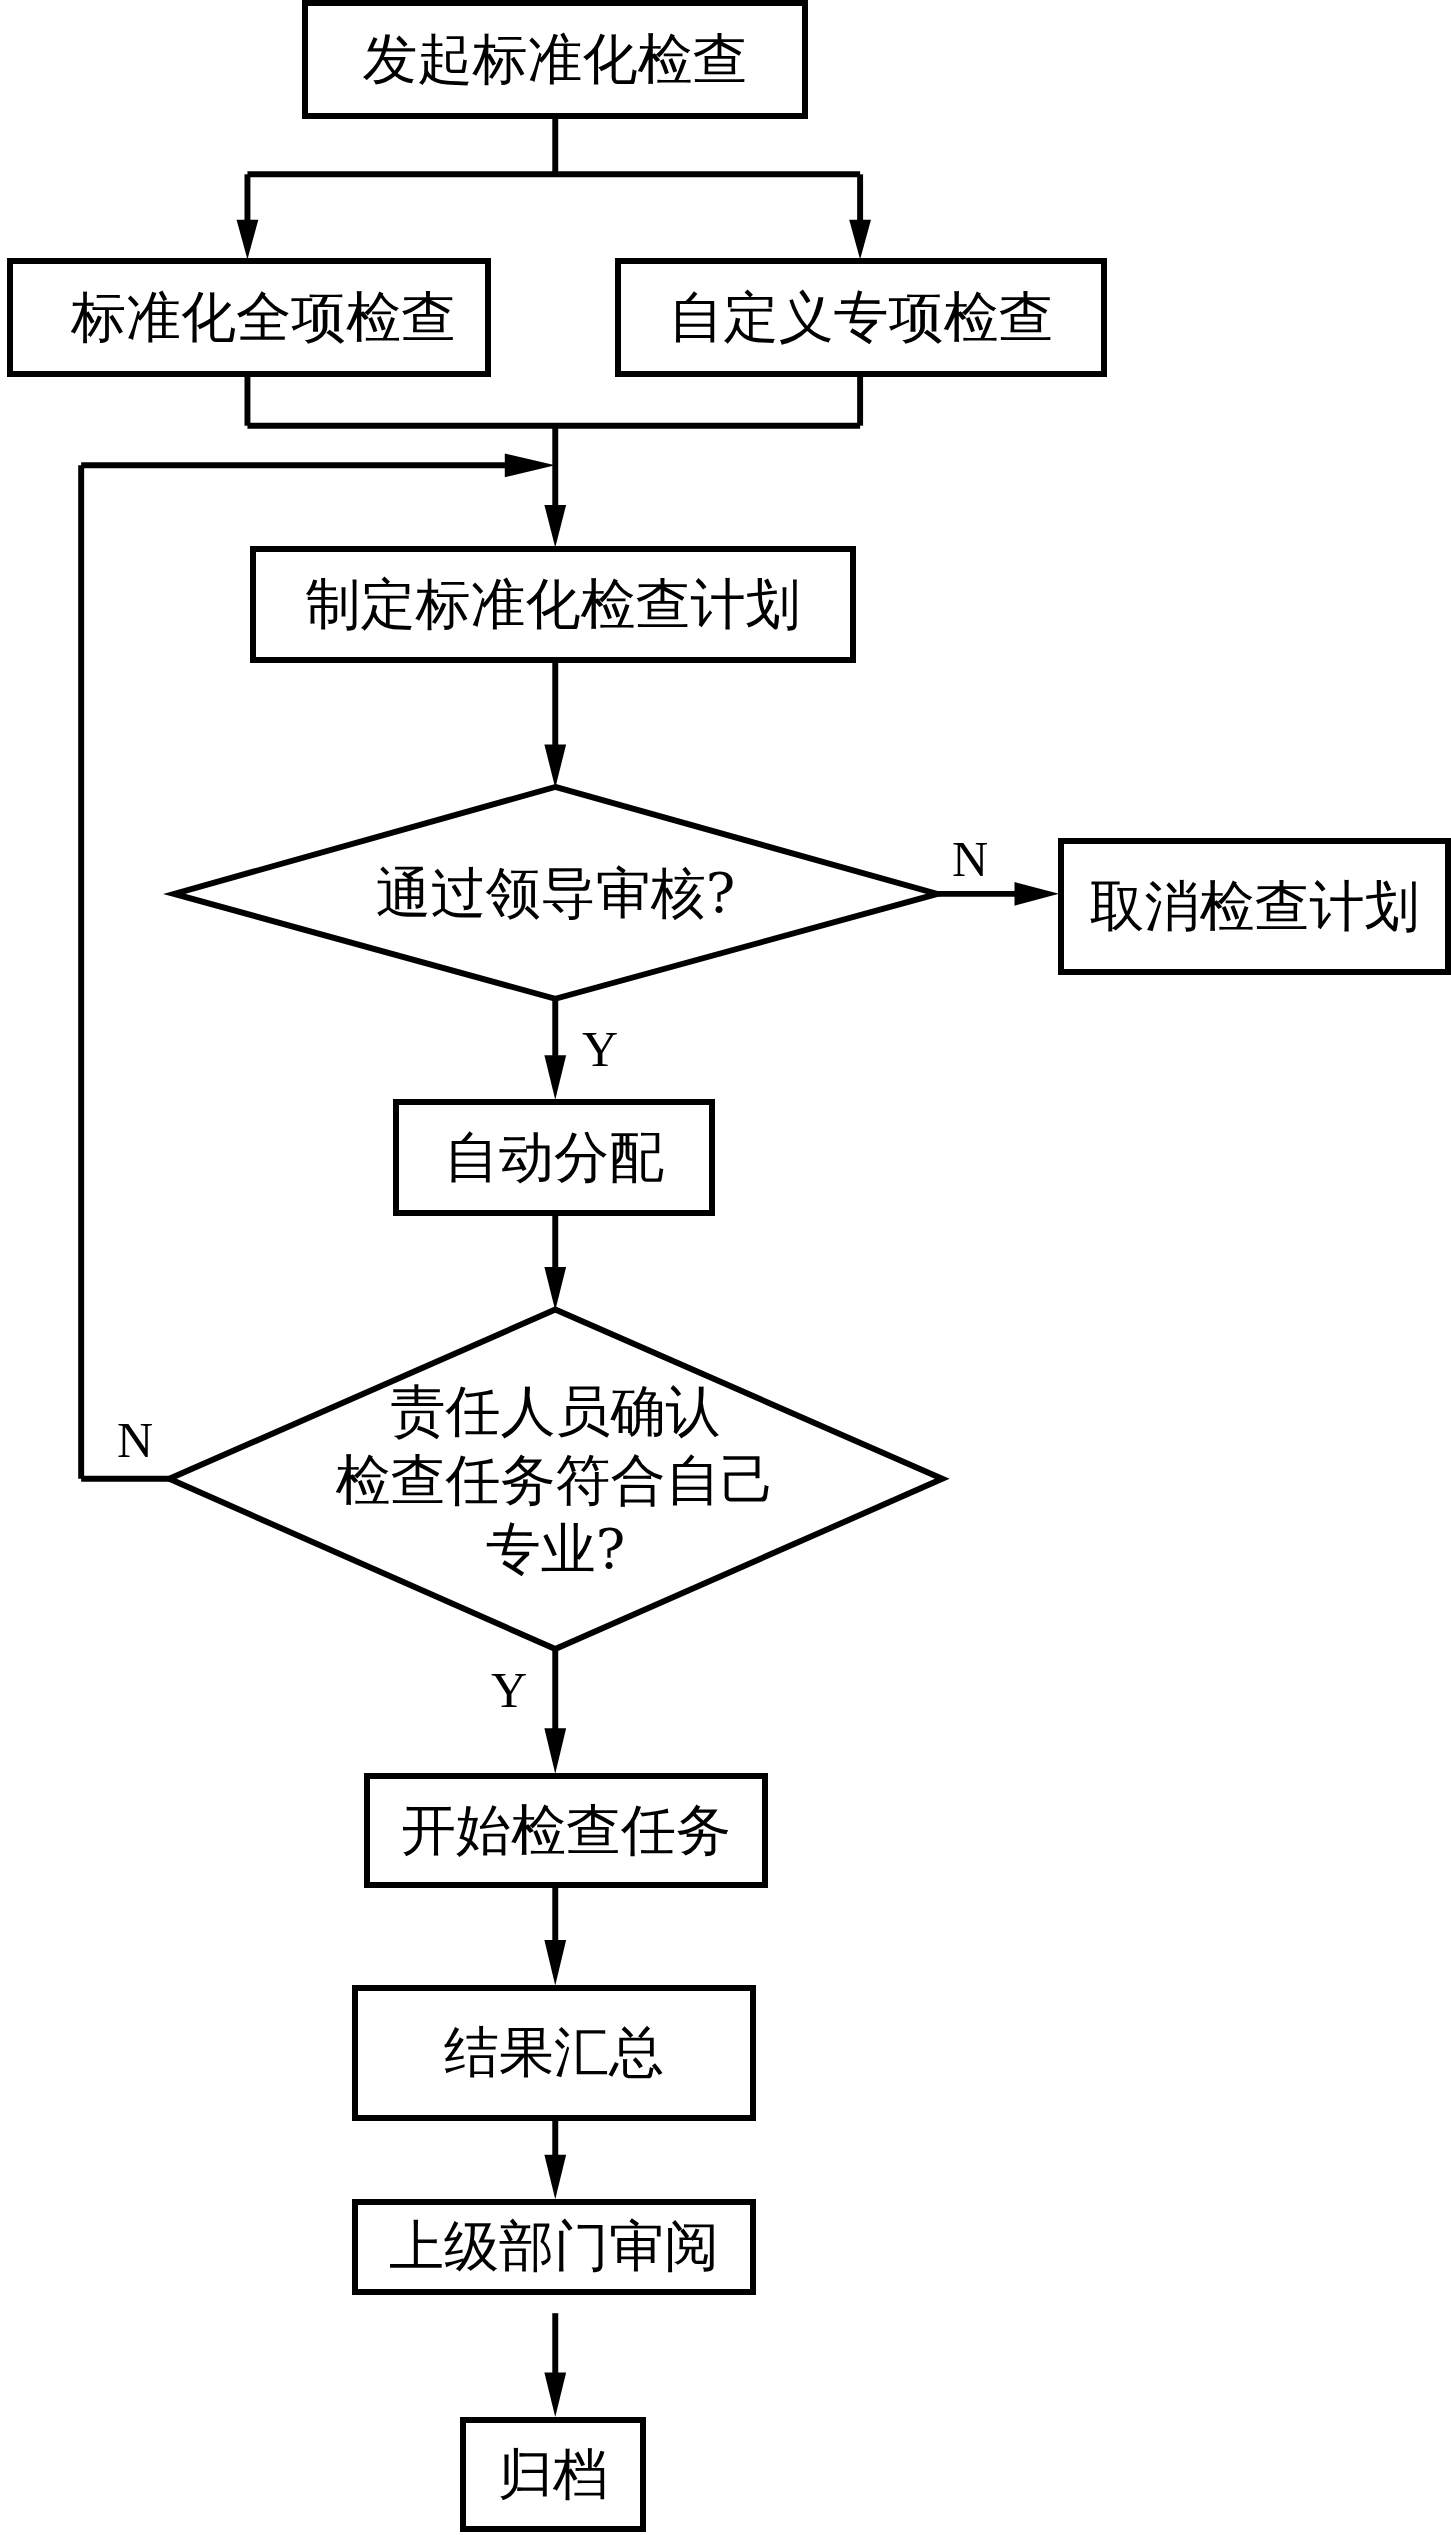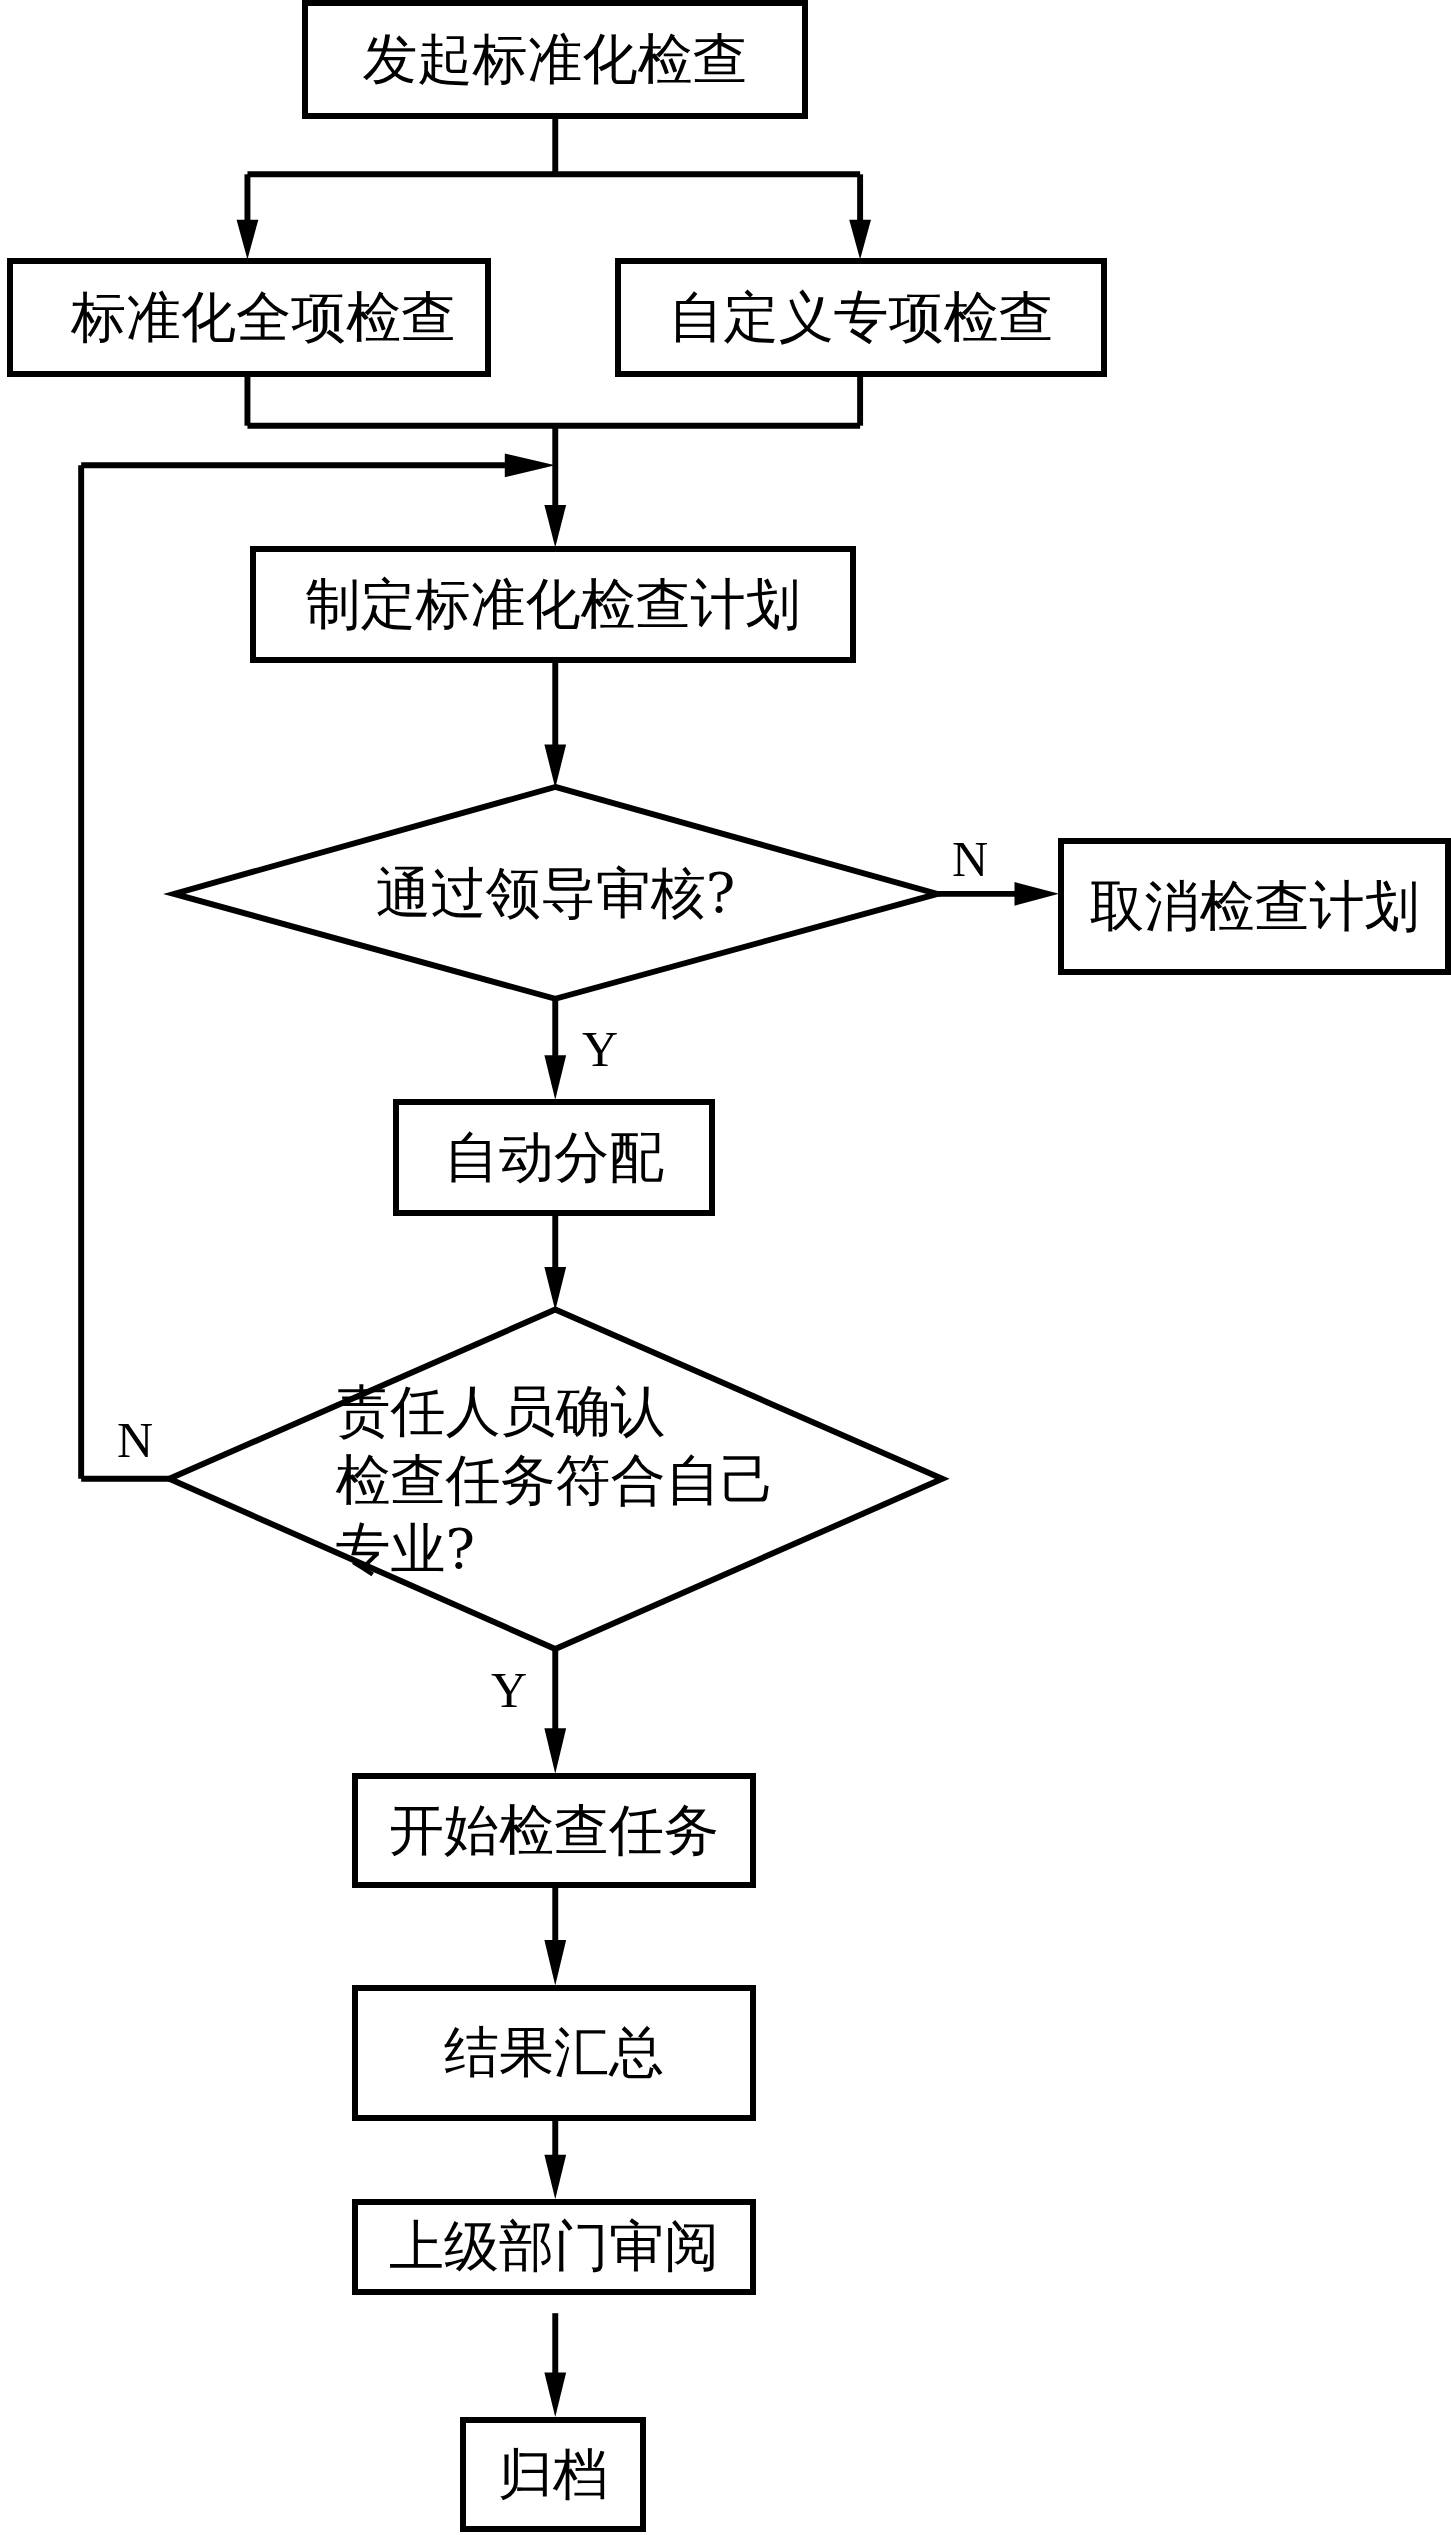--- a/index.html
+++ b/index.html
@@ -3,21 +3,21 @@
 <meta charset="utf-8">
 <style>
   html, body { margin: 0; padding: 0; background: #ffffff; }
   body { width: 1451px; height: 2535px; position: relative; overflow: hidden;
          font-family: "DejaVu Serif", "Liberation Serif", serif; color: #000; }
   svg.lines { position: absolute; left: 0; top: 0; }
   .box { position: absolute; box-sizing: border-box; border: 6px solid #000; background: #fff;
          display: flex; align-items: center; justify-content: center; font-size: 55px;
          white-space: nowrap; }
   .dtext { position: absolute; display: flex; align-items: center; justify-content: center;
-           text-align: left; font-size: 55px; line-height: 69px; white-space: pre-line; }
+           text-align: center; font-size: 55px; line-height: 69px; white-space: pre-line; }
   .lbl { position: absolute; font-size: 50px; font-family: "Liberation Serif", serif; }
 </style>
 </head>
 <body>
 
 <svg class="lines" width="1451" height="2535" viewBox="0 0 1466 2561">
   <defs>
     <marker id="ah" markerWidth="10" markerHeight="10" refX="9" refY="5" orient="auto" markerUnits="userSpaceOnUse" viewBox="0 0 10 10">
     </marker>
   </defs>
@@ -96,21 +96,21 @@
 </div>
 
 <div class="dtext" style="left:169px;top:1310px;width:773px;height:340px;">
   <span>责任人员确认
 检查任务符合自己
 专业?</span>
 </div>
 <span class="lbl" style="left:117px;top:1411px;">N</span>
 <span class="lbl" style="left:491px;top:1661px;">Y</span>
 
-<div class="box" style="left:352px;top:1773px;width:404px;height:115px;">
+<div class="box" style="left:364px;top:1773px;width:404px;height:115px;">
   <span>开始检查任务</span>
 </div>
 <div class="box" style="left:352px;top:1985px;width:404px;height:136px;">
   <span>结果汇总</span>
 </div>
 <div class="box" style="left:352px;top:2199px;width:404px;height:96px;font-family:Liberation Serif, serif;">
   <span>上级部门审阅</span>
 </div>
 <div class="box" style="left:460px;top:2417px;width:186px;height:115px;">
   <span>归档</span>

